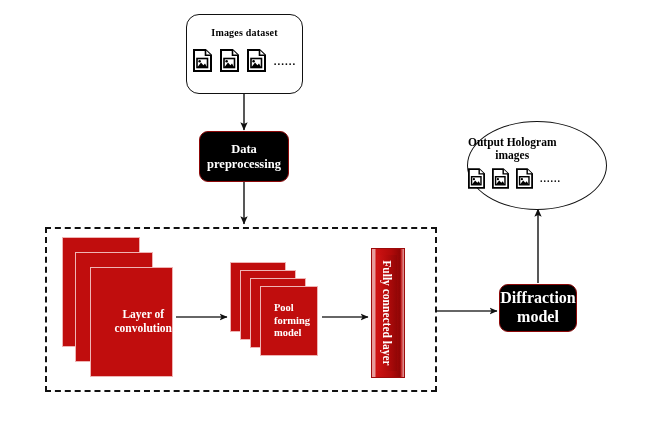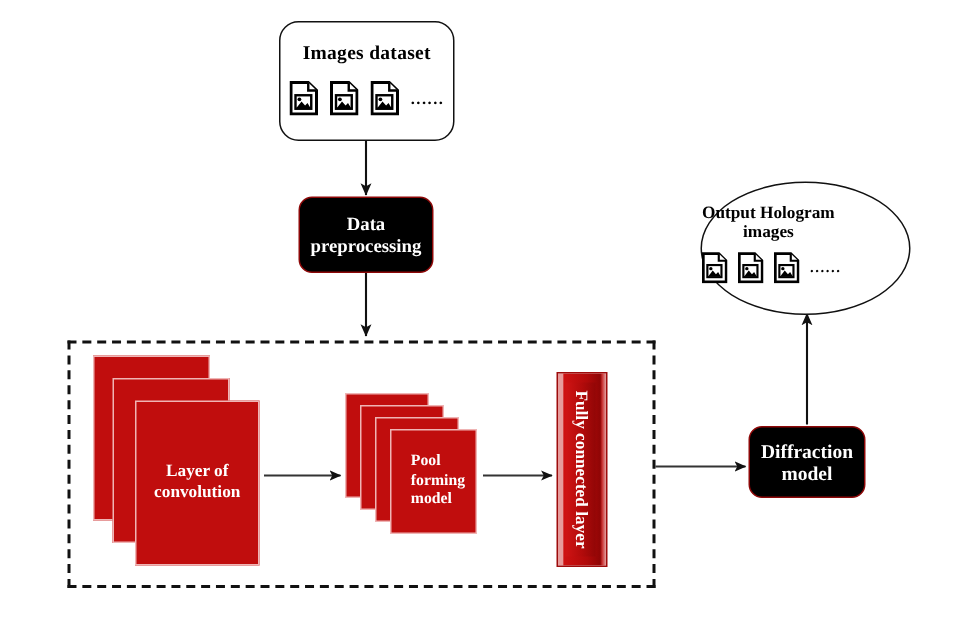--- a/index.html
+++ b/index.html
@@ -102,21 +102,21 @@
   .stack { position: absolute; }
   .card {
     position: absolute;
     box-sizing: border-box;
     background: #C00D0D;
     border: 1.2px solid #EFB4B4;
   }
   .card-front {
     display: flex;
     align-items: center;
-    justify-content: center;
+    justify-content: flex-end;
     color: #ffffff;
     font-weight: bold;
     text-align: center;
     line-height: 1.2;
   }
   .card-front.left-align {
     justify-content: center;
     text-align: left;
   }
 
@@ -165,21 +165,21 @@
     <line x1="176" y1="317" x2="227" y2="317" stroke="#333333" stroke-width="1.3" marker-end="url(#arrowhead)"></line>
 
     <line x1="322" y1="317" x2="368" y2="317" stroke="#333333" stroke-width="1.3" marker-end="url(#arrowhead)"></line>
 
     <line x1="437" y1="311" x2="497" y2="311" stroke="#333333" stroke-width="1.3" marker-end="url(#arrowhead)"></line>
 
     <line x1="538" y1="283" x2="538" y2="209" stroke="#111111" stroke-width="1.4" marker-end="url(#arrowhead)"></line>
   </svg>
 
   <div class="dataset-box" style="left:186px; top:14px; width:117px; height:80px; padding-top:12px;">
-    <div class="dataset-title" style="font-size:13px;">Images dataset</div>
+    <div class="dataset-title" style="font-size:10px;">Images dataset</div>
     <div class="icon-row" style="gap:8px; margin-top:11px;">
       <svg class="file-icon" width="19" height="23" viewBox="0 0 19 23">
         <path d="M1,1 H12.5 L18,6.3 V22 H1 Z" fill="#ffffff" stroke="#000000" stroke-width="2"></path>
         <path d="M12.5,1 V6.3 H18" fill="#ffffff" stroke="#000000" stroke-width="1.6"></path>
         <rect x="4" y="9.5" width="10.5" height="9" fill="#ffffff" stroke="#000000" stroke-width="1.6"></rect>
         <circle cx="6.6" cy="12.2" r="1.25" fill="#000000"></circle>
         <path d="M4.6,18 L8,13.6 L10.4,16.3 L12,14.6 L14,18 Z" fill="#000000"></path>
       </svg>
       <svg class="file-icon" width="19" height="23" viewBox="0 0 19 23">
         <path d="M1,1 H12.5 L18,6.3 V22 H1 Z" fill="#ffffff" stroke="#000000" stroke-width="2"></path>
@@ -229,21 +229,21 @@
       </div>
     </div>
   </div>
 
   <div class="fc-bar" style="left:371px; top:248px; width:34px; height:130px;">
     <div class="fc-bar-inner">
       <span class="fc-label" style="font-size:11.5px;">Fully connected layer</span>
     </div>
   </div>
 
-  <div class="round-node" style="left:499px; top:284px; width:78px; height:48px; font-size:13px;">
+  <div class="round-node" style="left:499px; top:284px; width:78px; height:48px; font-size:16px;">
     <div>Diffraction</div>
     <div>model</div>
   </div>
 
   <div class="ellipse-box" style="left:467px; top:121px; width:140px; height:89px; padding-top:14px;">
     <div class="ellipse-title" style="font-size:11.5px;">
       <div>Output Hologram</div>
       <div>images</div>
     </div>
     <div class="icon-row" style="gap:7px; margin-top:6px;">

